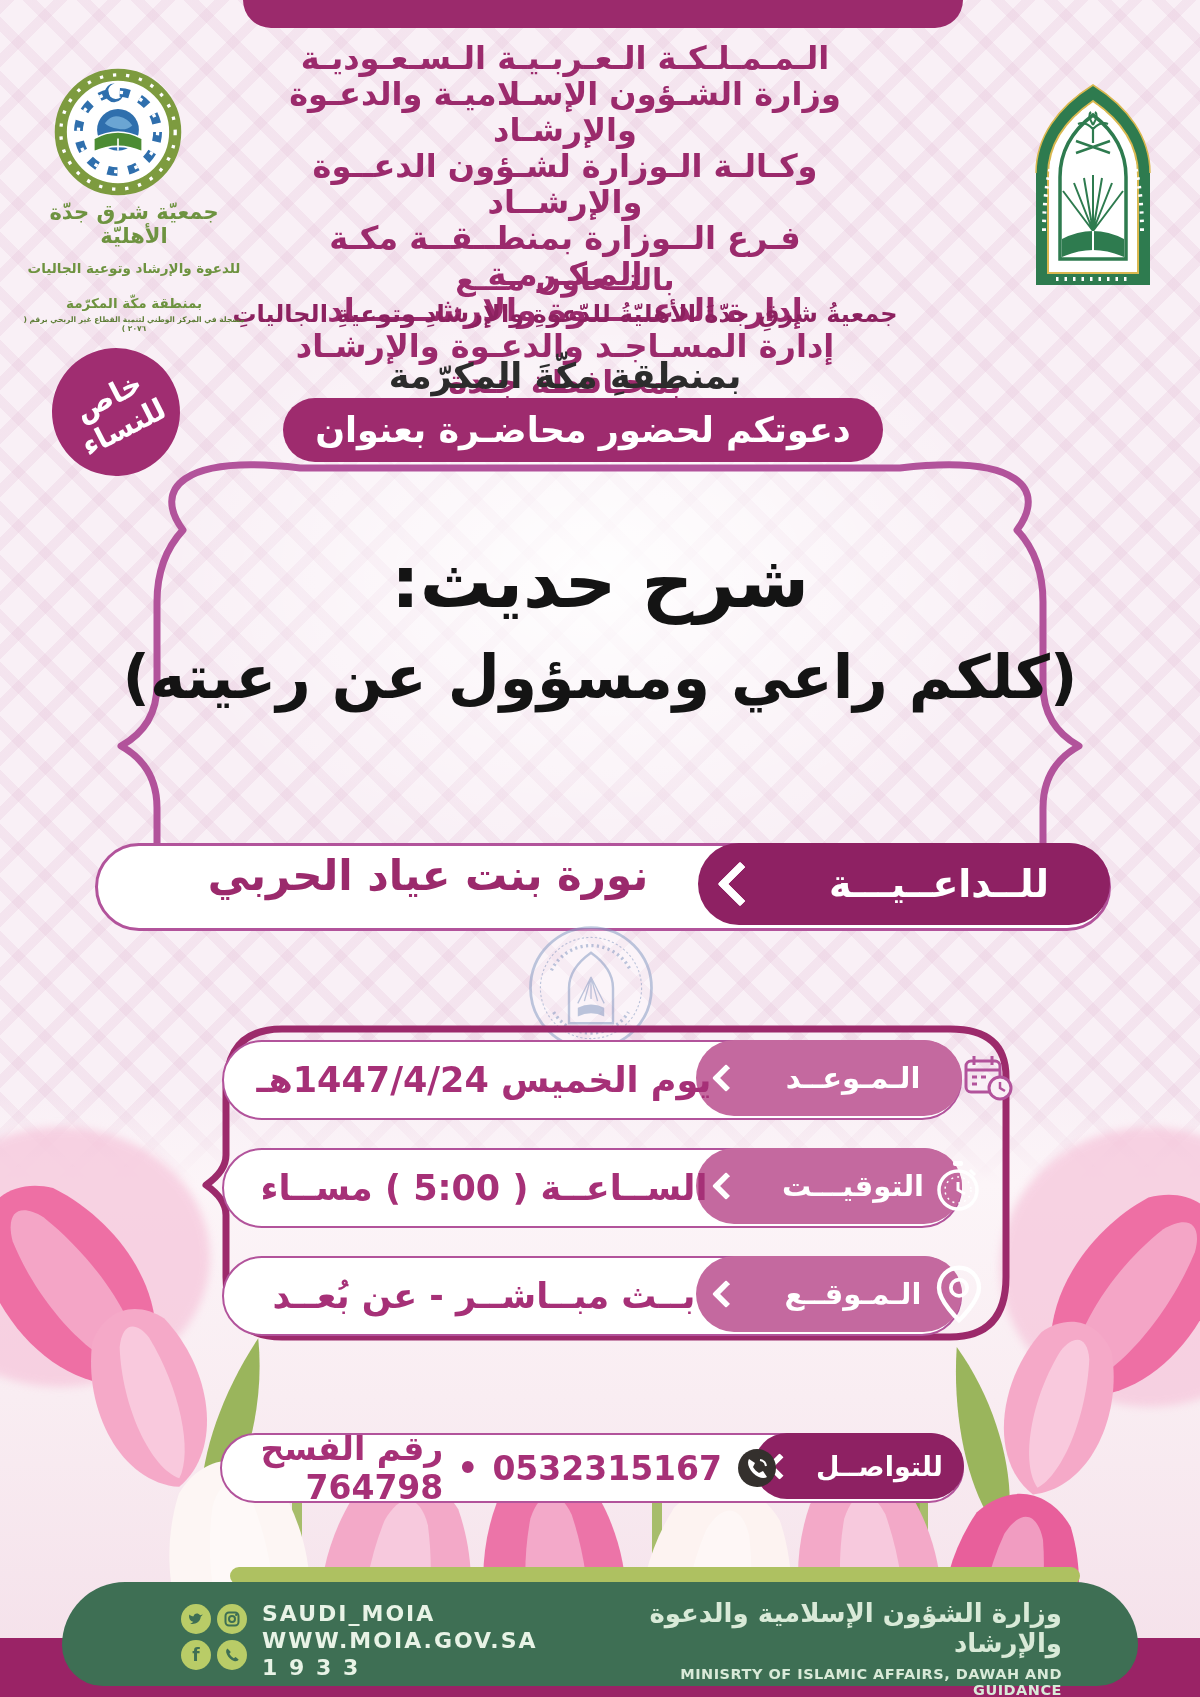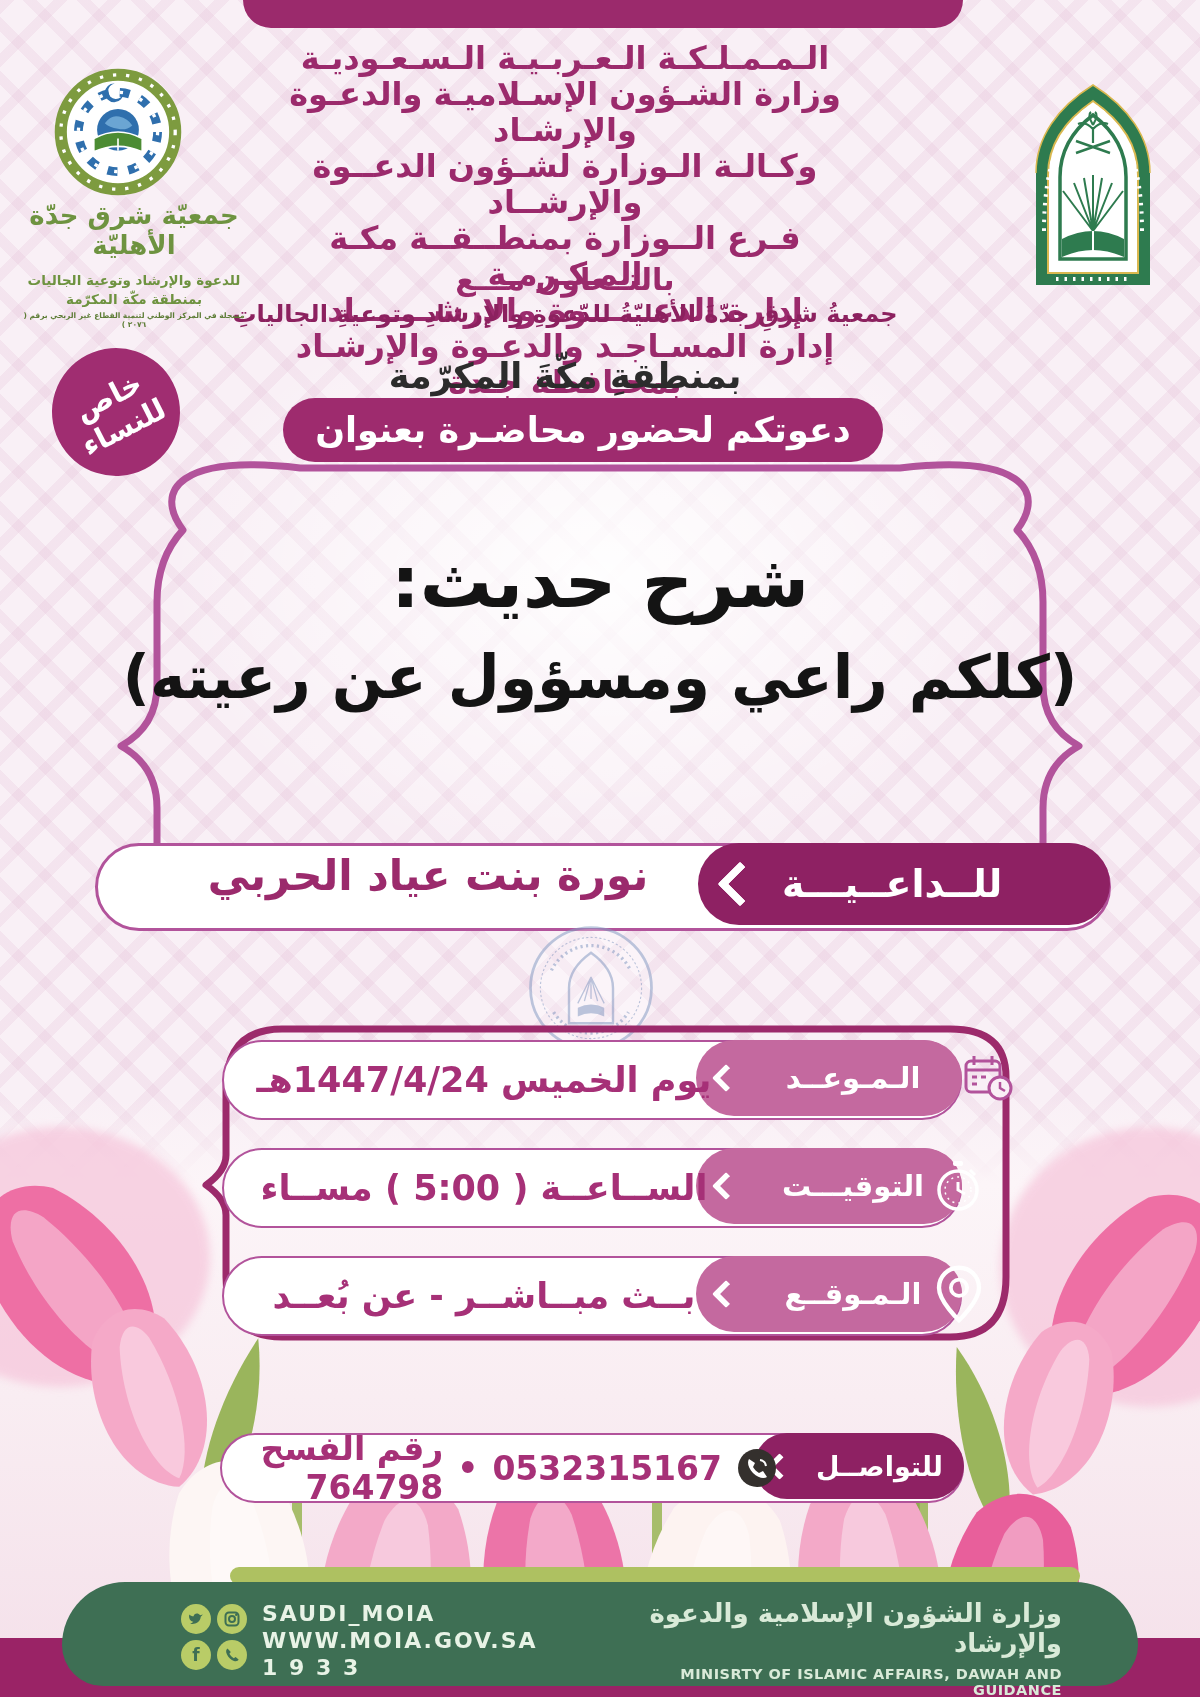--- a/index.html
+++ b/index.html
@@ -36,21 +36,21 @@
   .title2{left:60px;top:642px;width:1080px;color:#141414;font-weight:bold;font-size:60px;}
 
   
   .pill{background:#fff;border:3px solid #b2539b;display:flex;align-items:center;}
   .chev{width:20px;height:20px;border-left:7px solid #fff;border-bottom:7px solid #fff;
     border-radius:2px;transform:rotate(45deg);flex:0 0 auto;}
 
   .speaker-pill{left:95px;top:843px;width:1010px;height:82px;border-radius:44px;}
   .speaker-cap{position:absolute;right:-2px;top:-3px;height:82px;width:372px;background:#8e2163;
     border-radius:44px;display:flex;align-items:center;gap:26px;padding:0 14px 0 26px;direction:rtl;}
-  .speaker-cap .lbl{color:#fff;font-weight:bold;font-size:38px;flex:1;text-align:left;}
+  .speaker-cap .lbl{color:#fff;font-weight:bold;font-size:38px;flex:1;text-align:center;}
   .speaker-name{position:absolute;left:30px;top:0;width:600px;height:58px;display:flex;align-items:center;
     justify-content:center;color:#9b2a6c;font-weight:bold;font-size:42px;}
 
   .row-pill{left:222px;width:736px;height:76px;border-radius:40px;border-width:2px;}
   .row-cap{position:absolute;right:-2px;top:-2px;height:76px;width:236px;background:#c4699f;
     border-radius:40px;display:flex;align-items:center;gap:18px;padding:0 10px 0 20px;direction:rtl;}
   .row-cap .lbl{color:#fff;font-weight:bold;font-size:29px;flex:1;text-align:center;}
   .row-cap .chev{width:14px;height:14px;border-width:6px;}
   .row-val{position:absolute;left:20px;top:0;width:480px;height:76px;display:flex;align-items:center;
     justify-content:center;color:#a63077;font-weight:bold;font-size:35px;direction:rtl;}
@@ -68,23 +68,23 @@
   .olive-strip{left:230px;top:1567px;width:850px;height:18px;background:#aec161;border-radius:9px;}
   .green-bar{left:62px;top:1582px;width:1076px;height:104px;background:#3e6f54;border-radius:85px 85px 55px 55px;}
   .soc{position:absolute;width:30px;height:30px;border-radius:50%;background:#b9cc67;display:flex;
     align-items:center;justify-content:center;color:#3e6f54;font-weight:bold;font-size:17px;}
   .f-handle{left:262px;top:1600px;width:360px;color:#e8f3e6;font-weight:bold;font-size:22px;letter-spacing:2px;line-height:27px;}
   .f-right{right:138px;top:1598px;width:470px;text-align:right;color:#d9ead8;}
   .f-right .ar{font-weight:bold;font-size:26px;}
   .f-right .en{font-weight:bold;font-size:14.5px;margin-top:8px;letter-spacing:.5px;}
 
   .logo-text{left:18px;top:200px;width:232px;text-align:center;color:#6e9340;font-weight:bold;}
-  .logo-text .l1{font-size:26px;}
+  .logo-text .l1{font-size:21px;}
   .logo-text .l2{font-size:13.5px;margin-top:12px;}
-  .logo-text .l3{font-size:13.5px;margin-top:3px;}
+  .logo-text .l3{font-size:13.5px;margin-top:19px;}
   .logo-text .l4{font-size:7.5px;margin-top:4px;color:#5d7d36;}
 </style>
 </head>
 <body>
 
 <div class="poster">
 
   <div class="abs" style="left:0;top:1097px;width:1200px;height:545px;
               background:linear-gradient(180deg, rgba(253,248,251,0) 0%, #fcf5f8 16%, #f9edf2 55%, #f5e2eb 100%);"></div>
   <svg class="abs" style="left:0;top:1097px;" width="1200" height="600" viewBox="0 0 1200 600">

